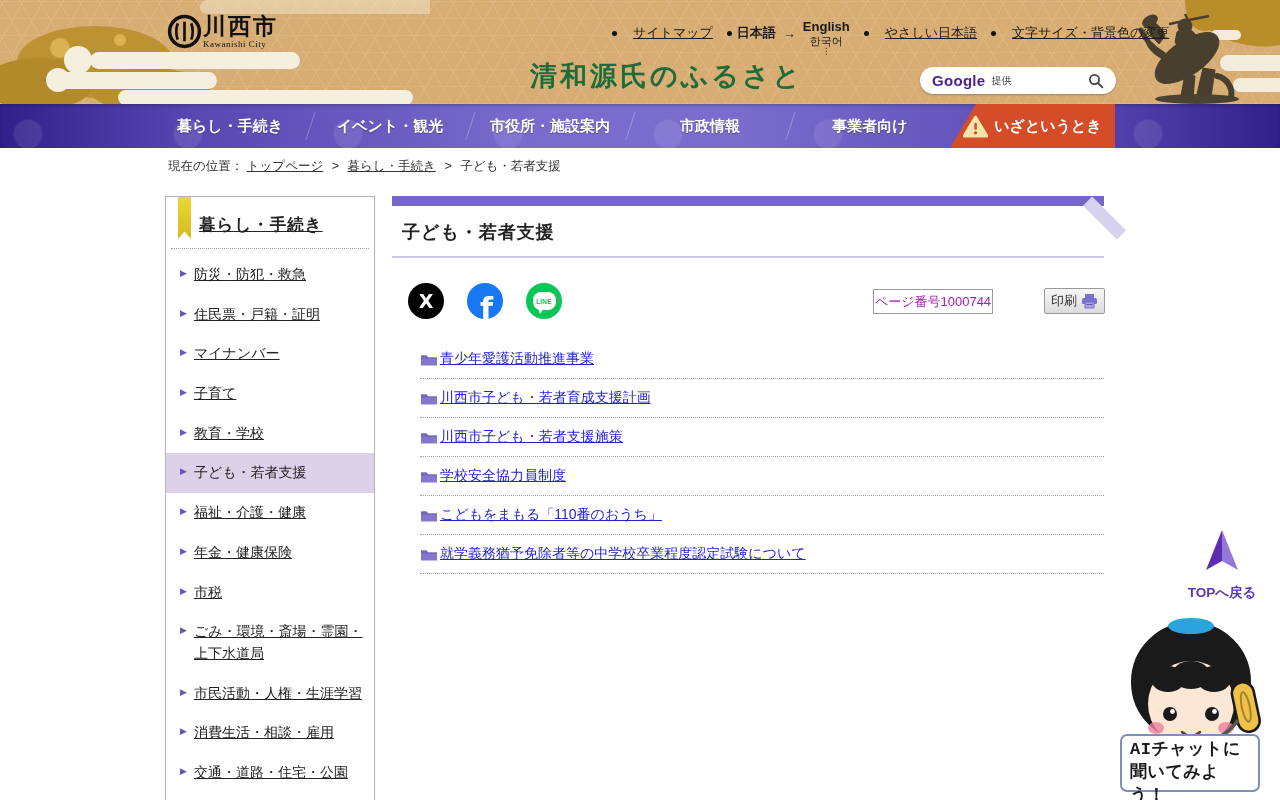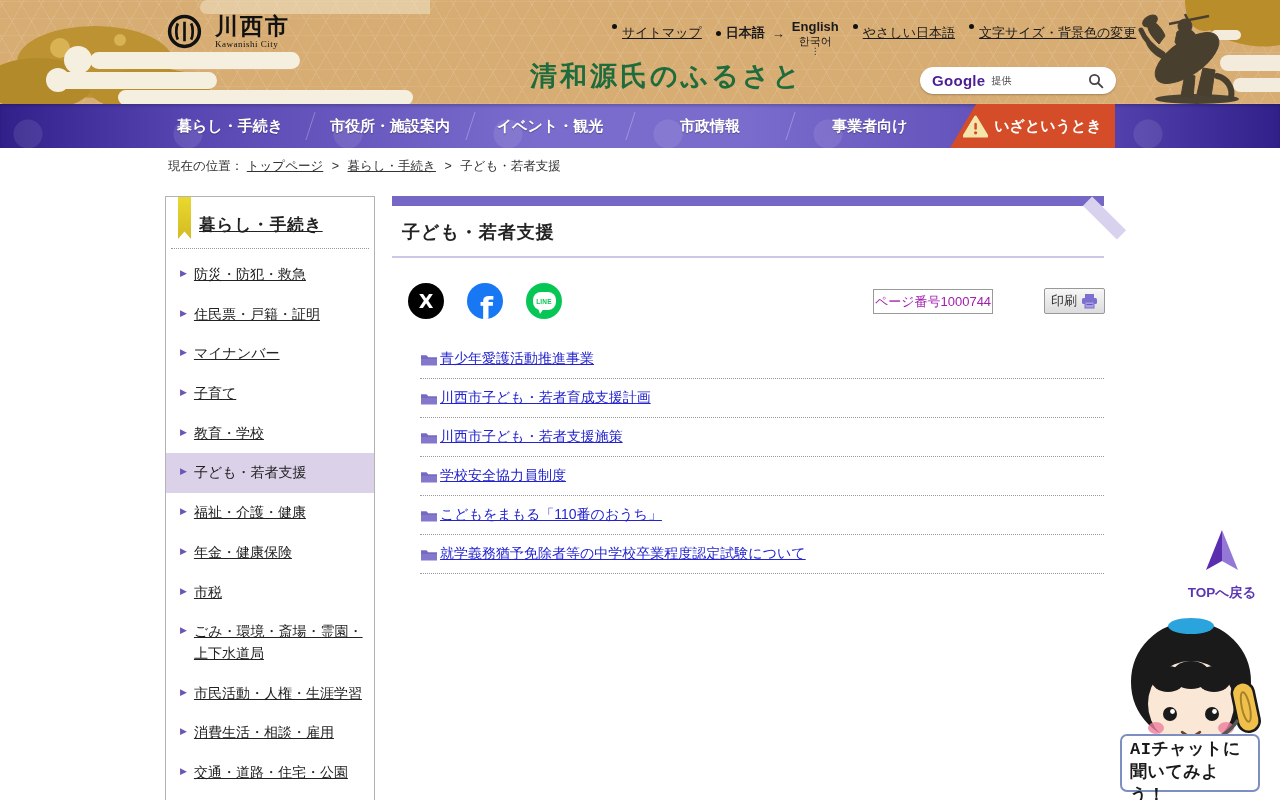--- a/index.html
+++ b/index.html
@@ -10,25 +10,25 @@
   .site-header{
     position:absolute; left:0; top:0; width:1280px; height:104px;
     background-color:#d7ad74;
     background-image:
       repeating-linear-gradient(60deg, rgba(255,255,255,.10) 0 1px, transparent 1px 17px),
       repeating-linear-gradient(-60deg, rgba(255,255,255,.10) 0 1px, transparent 1px 17px),
       repeating-linear-gradient(0deg, rgba(255,255,255,.07) 0 1px, transparent 1px 17px);
   }
   .clouds-left{ position:absolute; left:0; top:0; }
   .statue-wrap{ position:absolute; right:0; top:0; }
-  .logo{ position:absolute; left:166px; top:13px; display:flex; align-items:center; gap:12px; cursor:pointer; text-decoration:none; }
+  .logo{ position:absolute; left:166px; top:13px; display:flex; align-items:center; gap:0; cursor:pointer; text-decoration:none; }
   .logo-jp{ display:block; font-size:23px; font-weight:bold; color:#111; letter-spacing:2px; line-height:1.1; }
   .logo-en{ display:block; font-size:9px; color:#111; font-family:"Liberation Serif","DejaVu Serif",serif; letter-spacing:.5px; }
   .top-links{ position:absolute; left:612px; top:16px; width:500px; display:flex; align-items:center; gap:14px; font-size:13px; color:#1a1a1a; white-space:nowrap; }
-  .top-links a{ color:#1a1a1a; display:inline-flex; gap:5px; cursor:pointer; }
+  .top-links a{ color:#1a1a1a; display:inline-flex; align-items:center; gap:16px; cursor:pointer; }
   .dot{ width:5px; height:5px; border-radius:50%; background:#111; display:inline-block; flex:0 0 auto; }
   .u{ text-decoration:underline; }
   .lang-group{ display:inline-flex; align-items:center; gap:5px; cursor:pointer; }
   .lang-bold{ font-weight:bold; }
   .lang-arrow{ font-weight:bold; margin:0 2px; }
   .lang-stack{ display:inline-flex; flex-direction:column; align-items:center; line-height:1.15; transform:translateY(4px); }
   .lang-stack .en{ font-weight:bold; font-size:13px; }
   .lang-stack .ko{ font-size:11px; }
   .lang-stack .more{ font-size:9px; line-height:.8; color:#333; }
   .tagline{ position:absolute; left:530px; top:58px; font-family:"DejaVu Serif","Liberation Serif",serif; font-weight:bold; font-size:27px; color:#1e6b3c; letter-spacing:3px; }
@@ -202,22 +202,22 @@
       <svg class="mag" width="16" height="16" viewBox="0 0 16 16">
         <circle cx="6.5" cy="6.5" r="4.6" fill="none" stroke="#444" stroke-width="1.8"></circle>
         <line x1="10" y1="10" x2="14.4" y2="14.4" stroke="#444" stroke-width="1.8" stroke-linecap="round"></line>
       </svg>
     </div>
   </header>
 
   <nav class="main-nav">
     <ul class="nav-items">
       <li class="nav-item">暮らし・手続き</li>
+      <li class="nav-item">イベント・観光</li>
       <li class="nav-item">市役所・施設案内</li>
-      <li class="nav-item">イベント・観光</li>
       <li class="nav-item">市政情報</li>
       <li class="nav-item">事業者向け</li>
     </ul>
     <div class="nav-emergency">
       <svg width="25" height="23" viewBox="0 0 26 24">
         <path d="M13 2 L25 22 H1 Z" fill="#f4e6ab" stroke="#f4e6ab" stroke-width="3" stroke-linejoin="round"></path>
         <rect x="11.8" y="8.2" width="2.6" height="7.2" rx="1.3" fill="#d54c28"></rect>
         <circle cx="13.1" cy="18.6" r="1.7" fill="#d54c28"></circle>
       </svg>
       <span>いざというとき</span>

